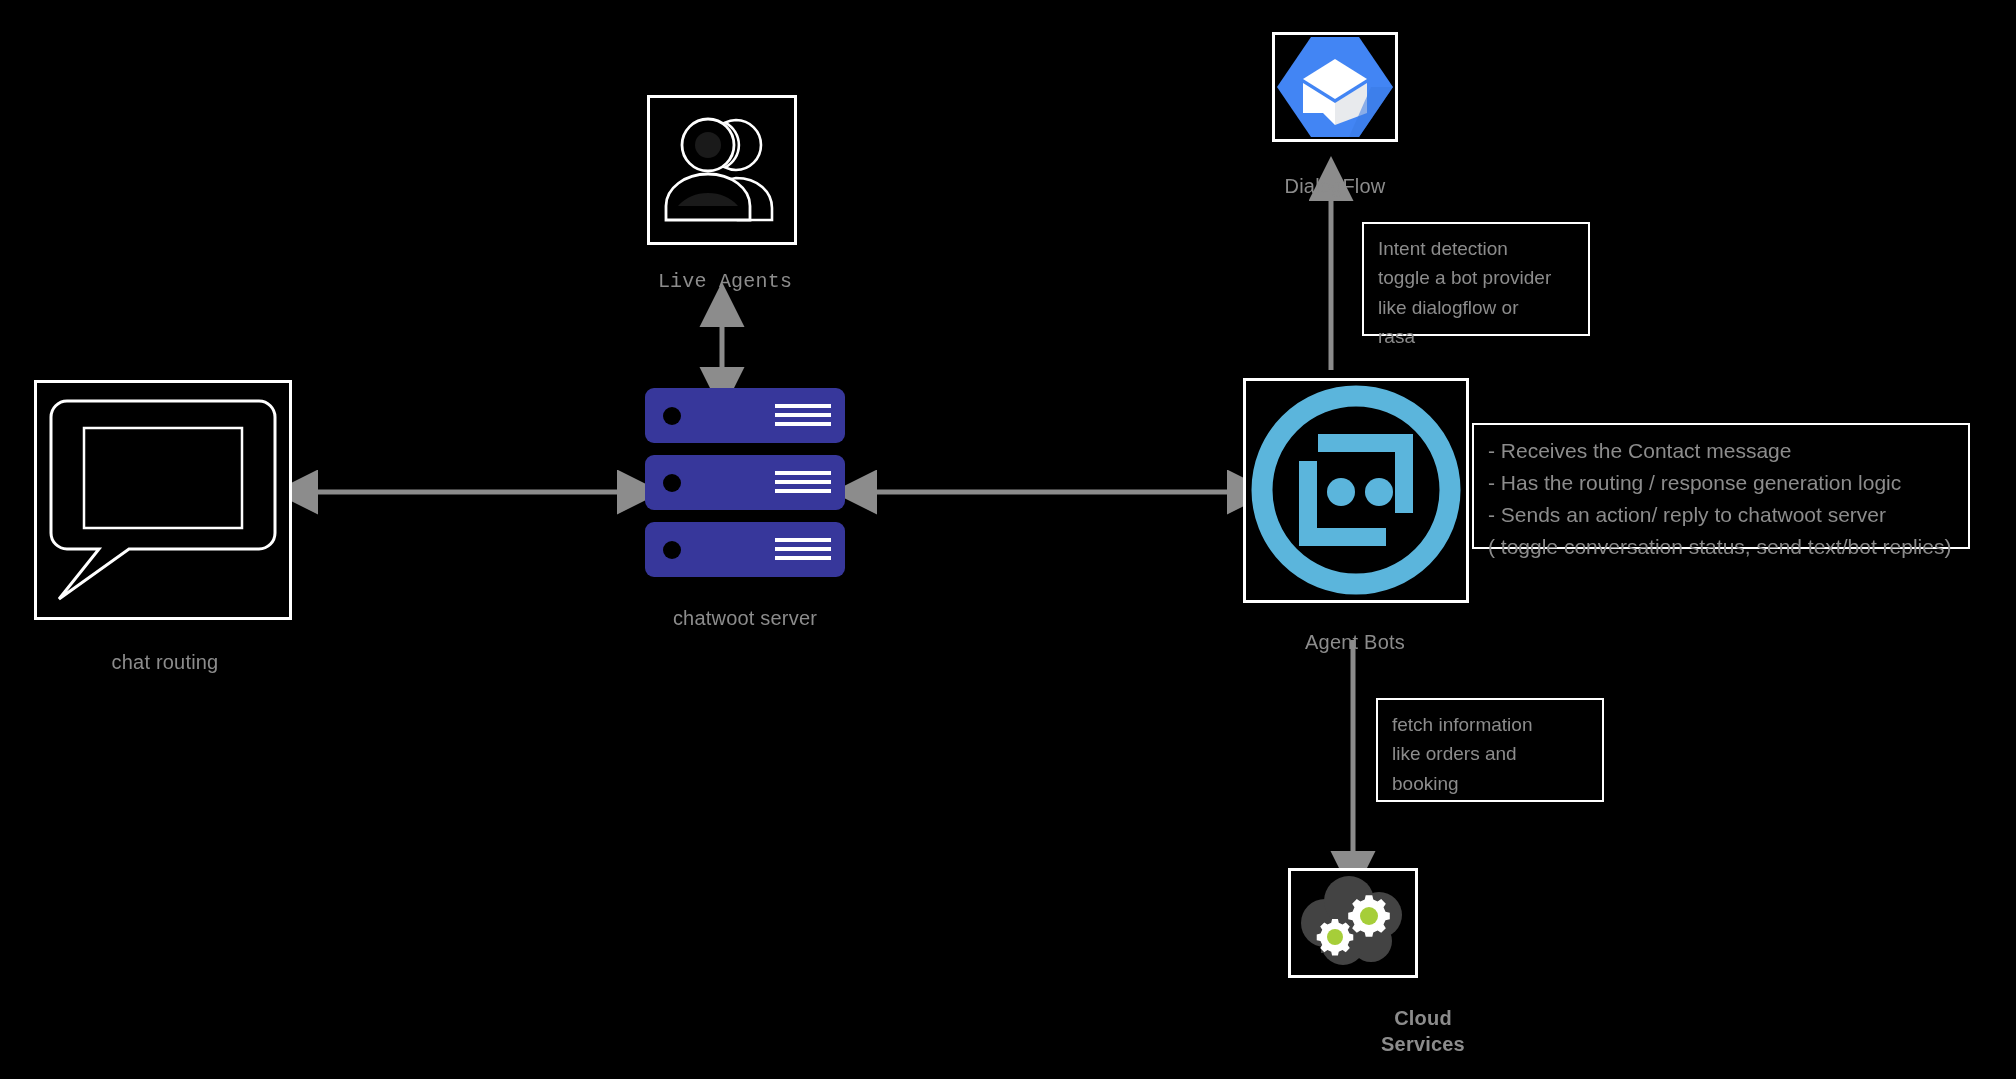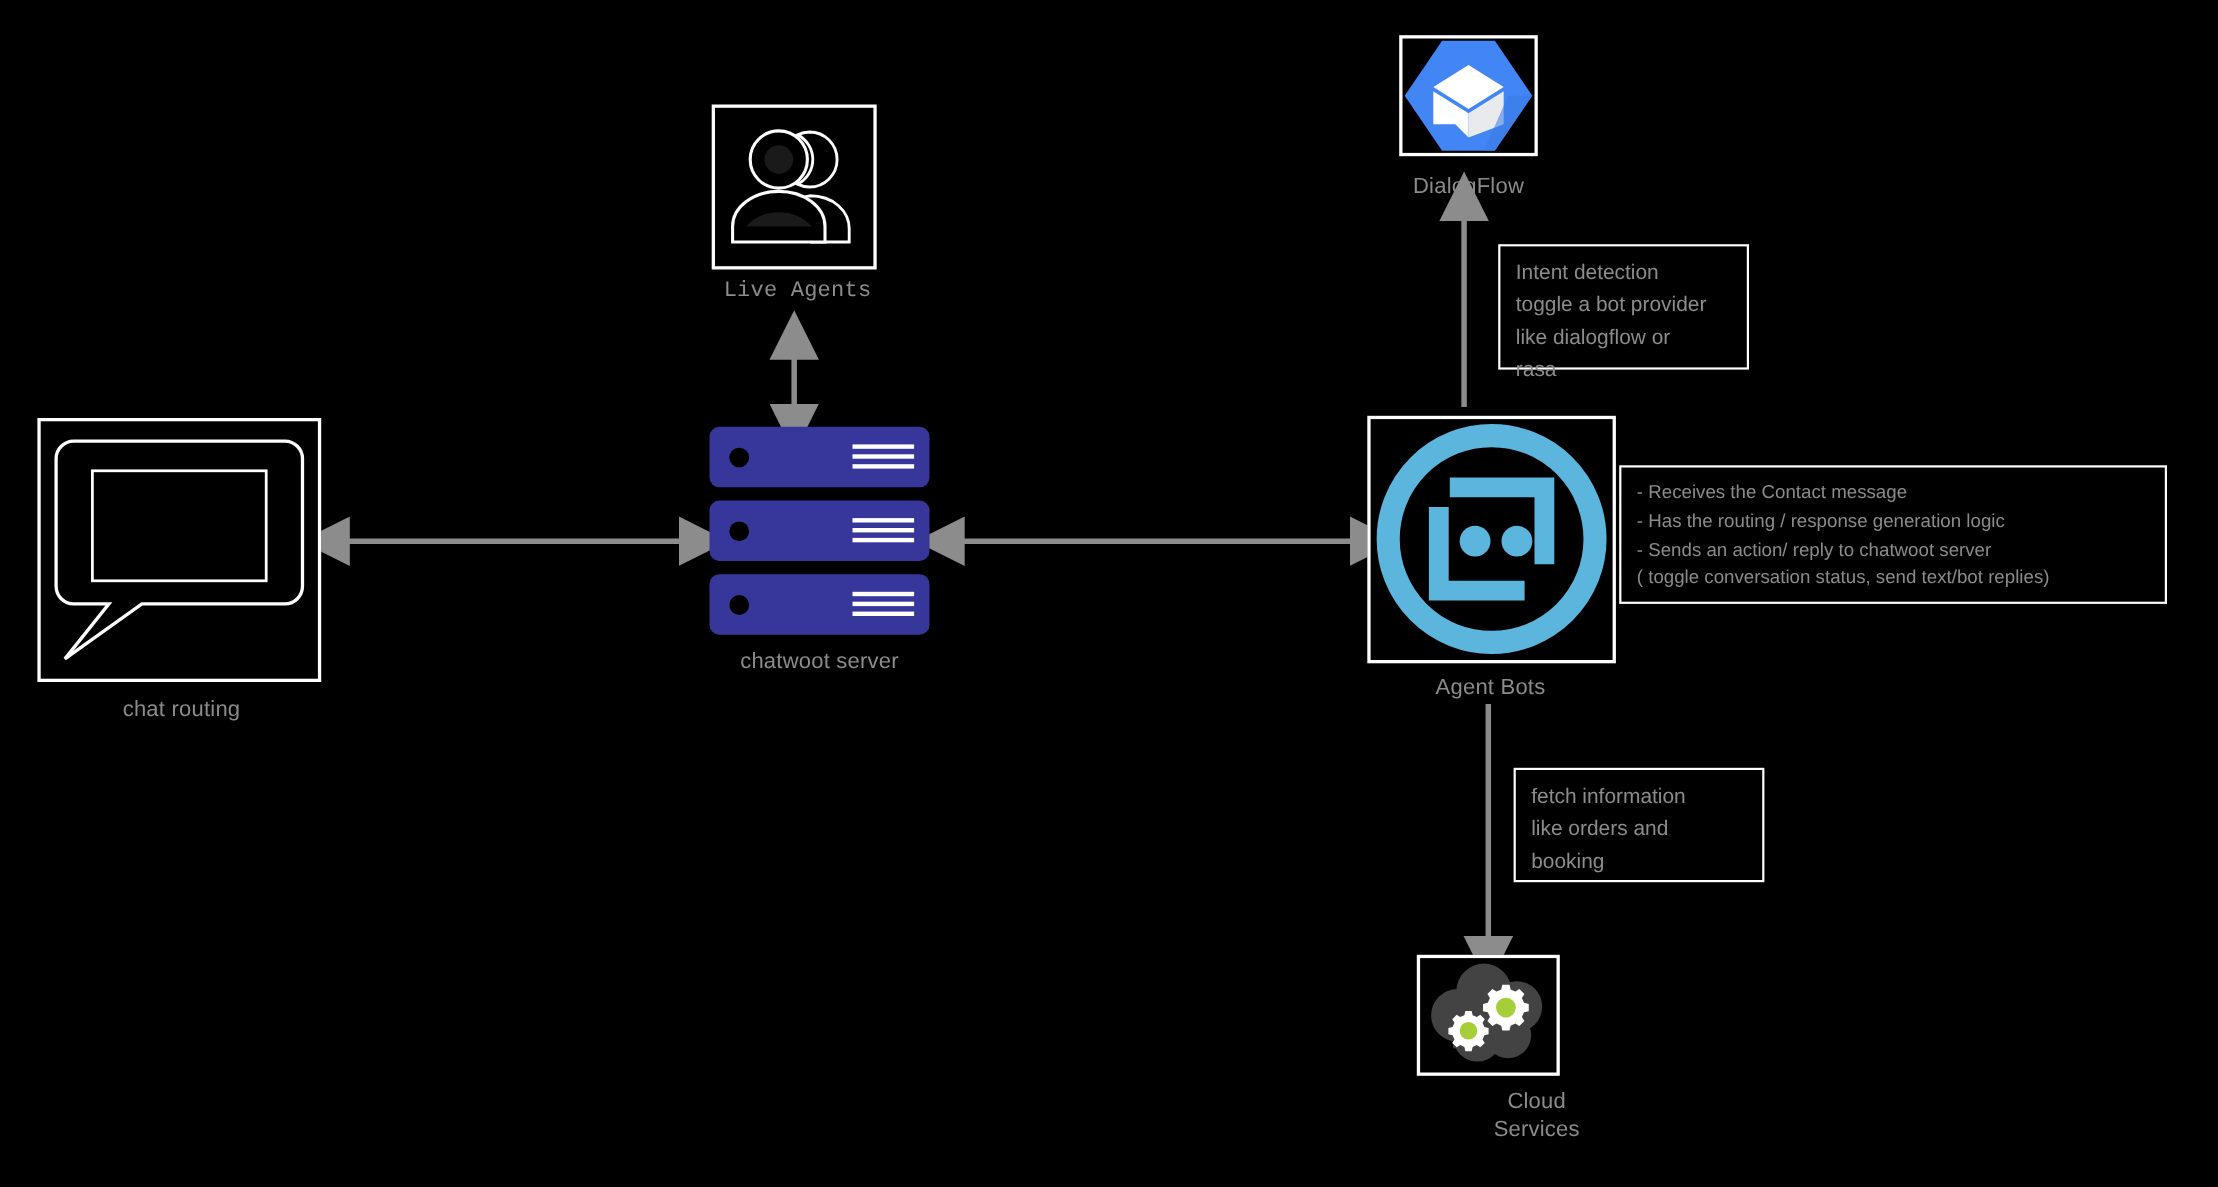--- a/index.html
+++ b/index.html
@@ -27,20 +27,21 @@
     background: #000000;
   }
   .node-label {
     position: absolute;
     text-align: center;
     color: #8c8c8c;
     font-size: 20px;
     line-height: 1.32;
     letter-spacing: 0.2px;
     white-space: pre-line;
+    margin-top: 17px;
   }
 
   
   #chat-widget-box { left: 34px; top: 380px; width: 258px; height: 240px; }
   #chat-widget-label { left: 0px; top: 632px; width: 330px; }
 
   
   #live-agents-box { left: 647px; top: 95px; width: 150px; height: 150px; }
   #live-agents-label { left: 580px; top: 252px; width: 290px; font-family: Liberation Mono, monospace; }
 
@@ -82,36 +83,36 @@
   
   #dialogflow-box { left: 1272px; top: 32px; width: 126px; height: 110px; }
   #dialogflow-label { left: 1200px; top: 156px; width: 270px; }
 
   
   #agentbots-box { left: 1243px; top: 378px; width: 226px; height: 225px; }
   #agentbots-label { left: 1180px; top: 612px; width: 350px; }
 
   
   #cloud-box { left: 1288px; top: 868px; width: 130px; height: 110px; }
-  #cloud-label { left: 1252px; top: 988px; width: 290px; }
+  #cloud-label { left: 1278px; top: 988px; width: 290px; font-weight: bold; }
 
   
   .note {
     position: absolute;
     box-sizing: border-box;
     border: 2px solid #ffffff;
     background: #000000;
     color: #8c8c8c;
     font-size: 19px;
     line-height: 1.55;
     padding: 10px 14px 10px 14px;
     white-space: pre-line;
   }
   #note-intent { left: 1362px; top: 222px; width: 228px; height: 114px; }
-  #note-bots   { left: 1472px; top: 423px; width: 498px; height: 126px; font-size: 17px; line-height: 1.52; }
+  #note-bots   { left: 1472px; top: 423px; width: 498px; height: 126px; font-size: 21px; line-height: 1.52; }
   #note-fetch  { left: 1376px; top: 698px; width: 228px; height: 104px; }
 
   
   .conn { position: absolute; }
   svg { display: block; overflow: visible; }
 </style>
 </head>
 <body>
 
 <div id="canvas">

